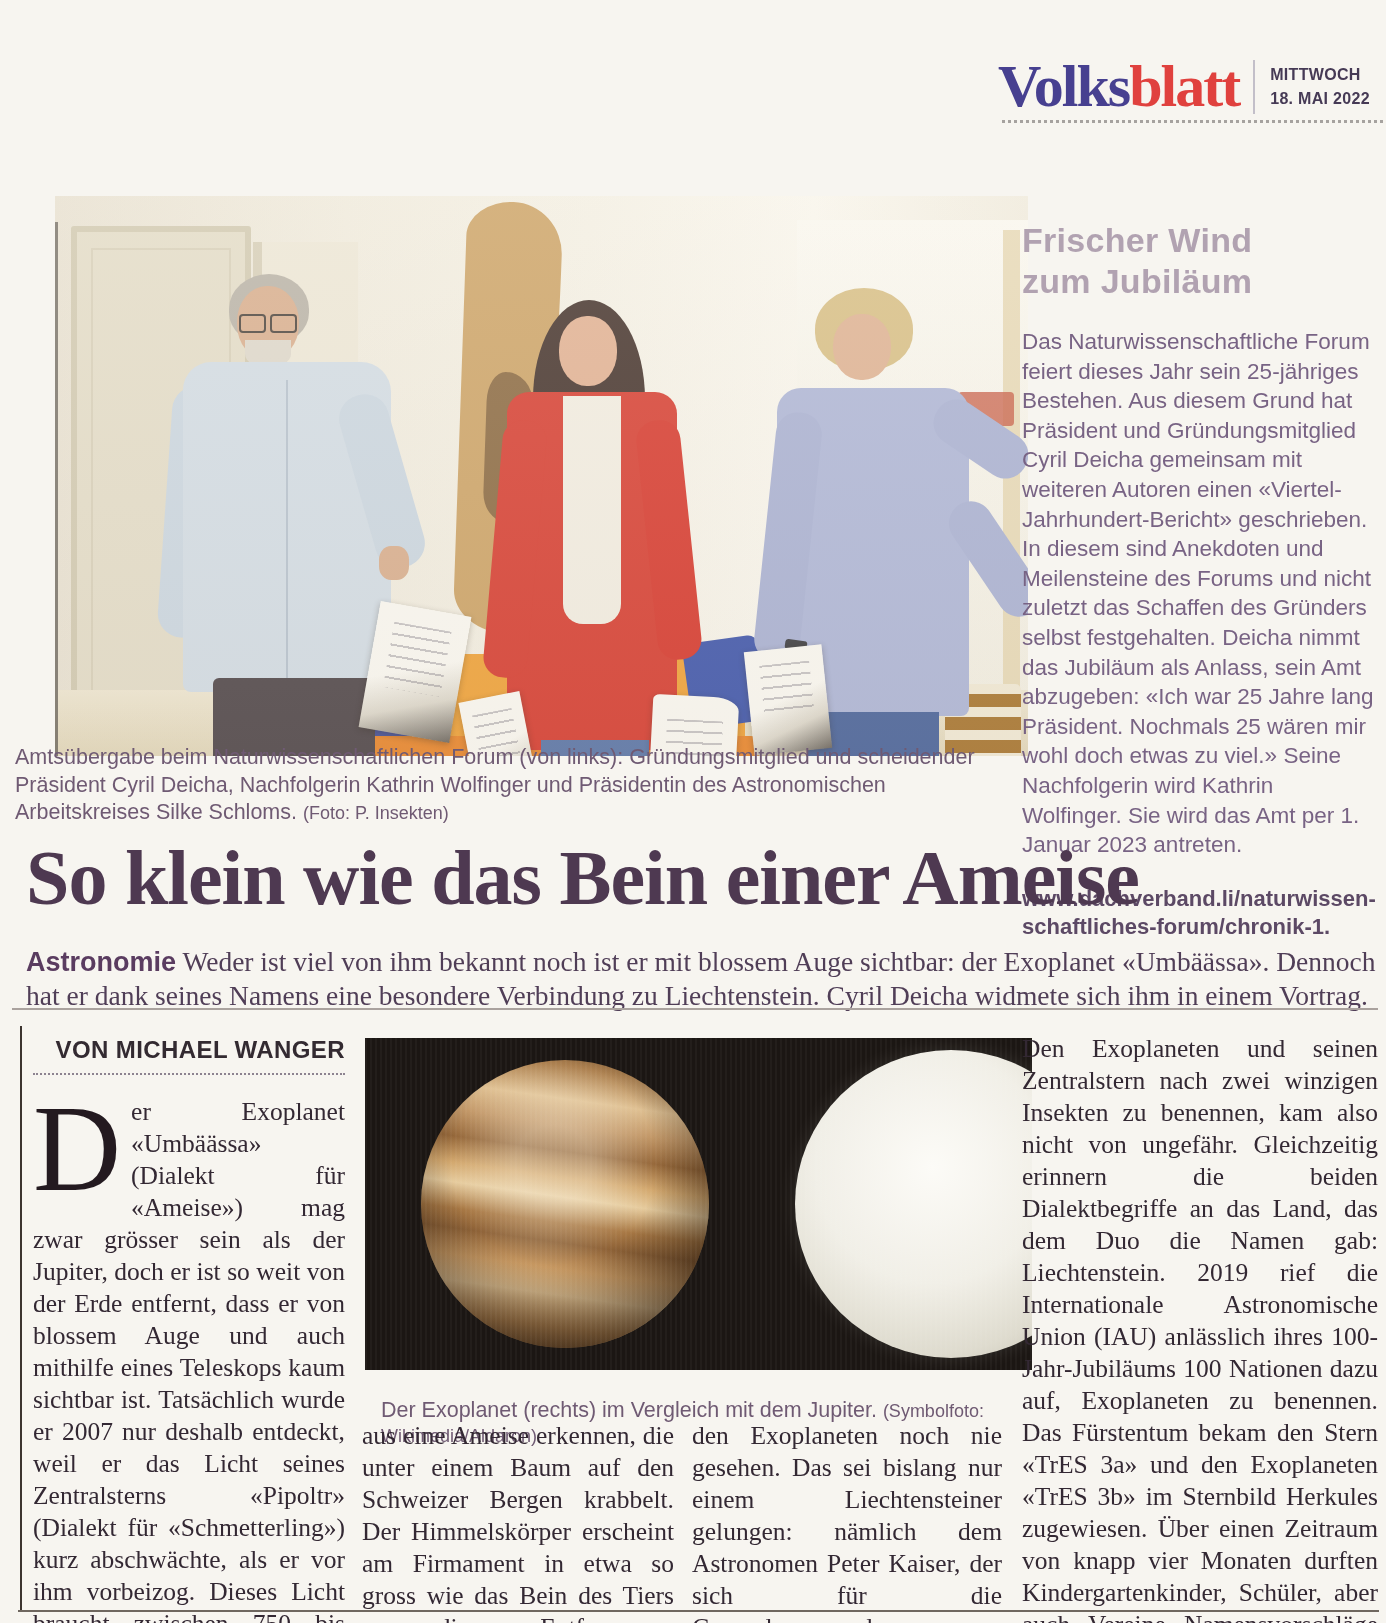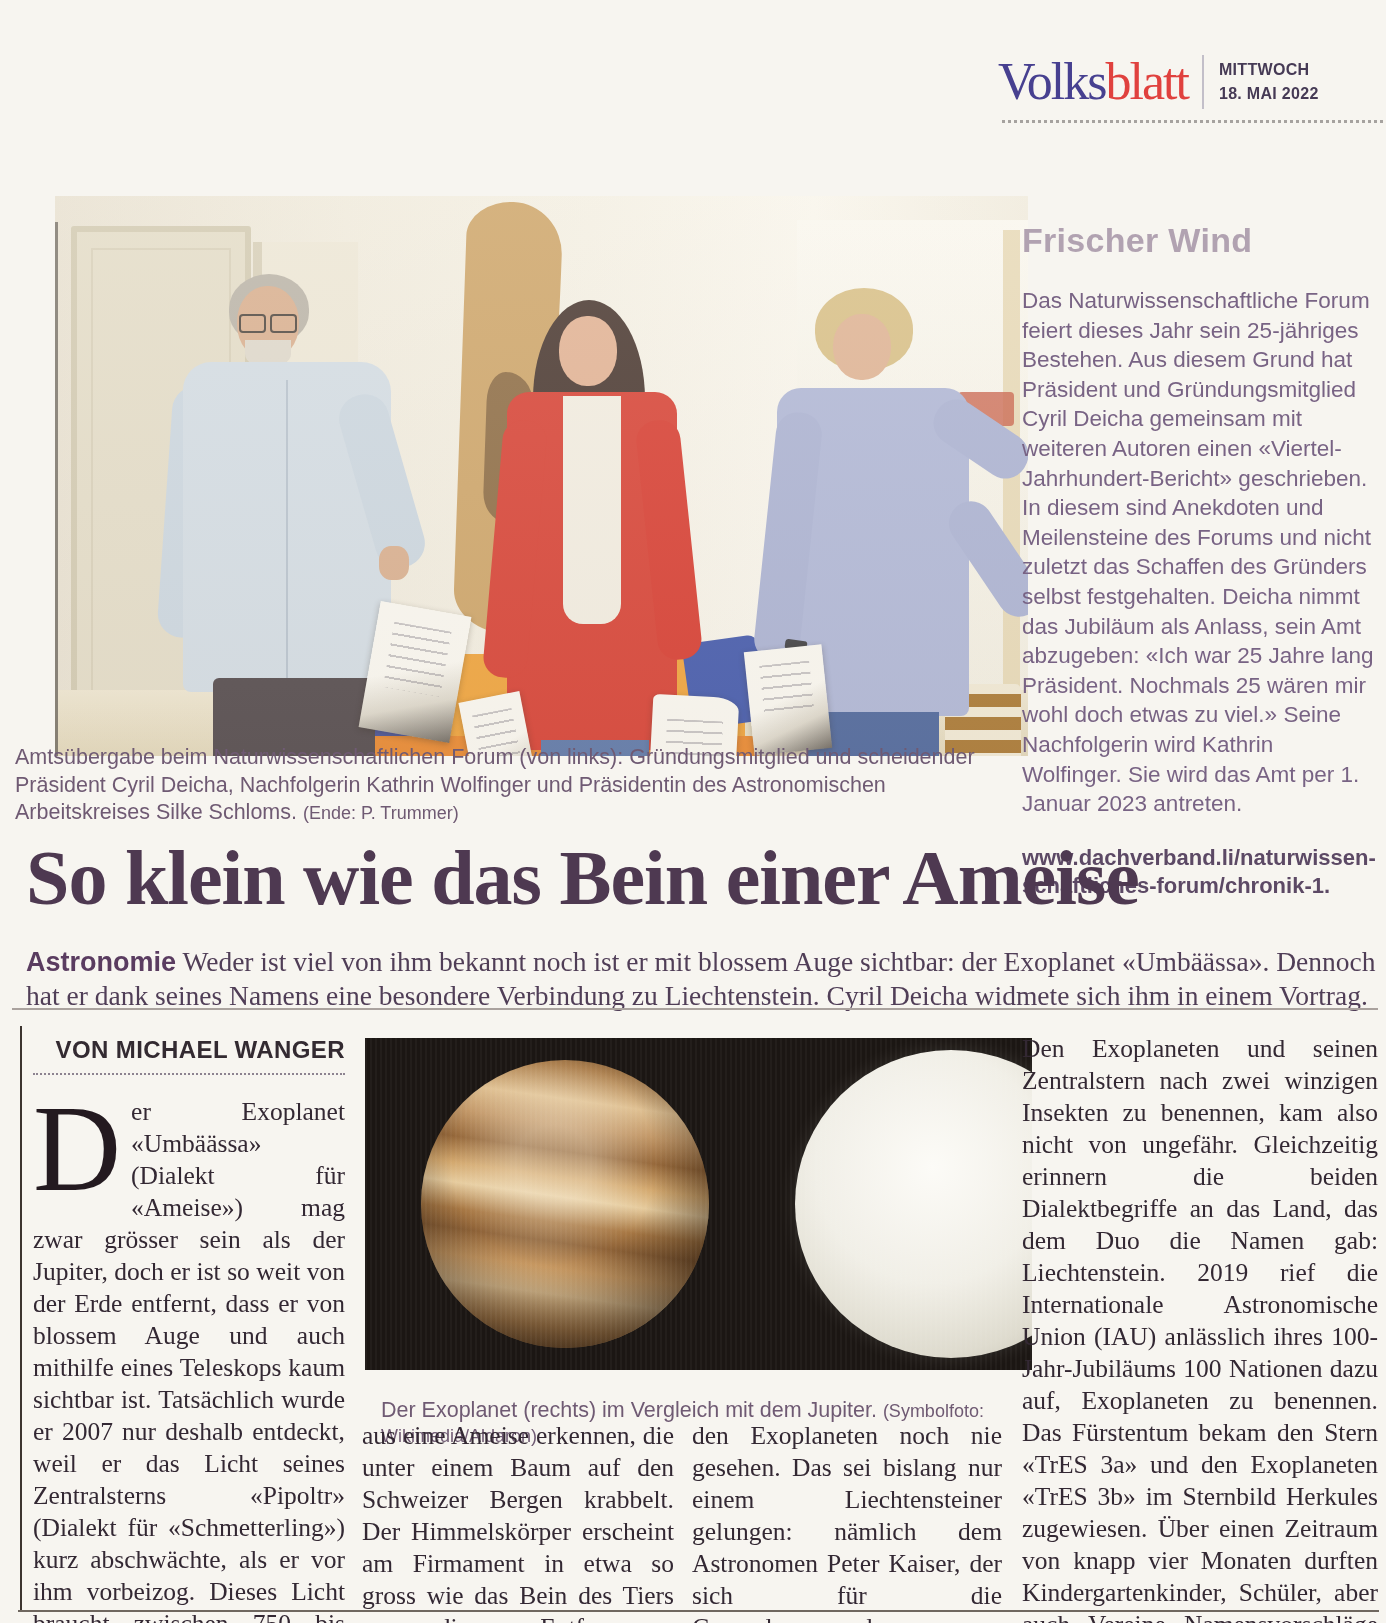--- a/index.html
+++ b/index.html
@@ -5,21 +5,21 @@
   html,body{margin:0;padding:0;}
   body{
     width:1386px;height:1623px;position:relative;overflow:hidden;
     background:var(--paper,#f7f5f0);
     font-family:"Liberation Sans",sans-serif;
   }
   .abs{position:absolute;}
 
   
   .masthead{left:998px;top:52px;width:388px;display:flex;align-items:center;}
-  .brand{font-family:"Liberation Serif",serif;font-weight:400;font-size:52px;letter-spacing:-2px;white-space:nowrap;}
+  .brand{font-family:"Liberation Serif",serif;font-weight:700;font-size:60px;letter-spacing:-2px;white-space:nowrap;}
   .brand .volks{color:var(--brand-volks,#474090);}
   .brand .blatt{color:var(--brand-blatt,#e0413e);}
   .mast-div{width:2px;height:54px;background:#c3bfc9;margin:0 15px 0 14px;}
   .mast-date{font-weight:700;font-size:16px;line-height:24px;color:var(--ink-purple,#463a55);letter-spacing:.3px;}
   .mast-rule{left:1002px;top:120px;width:381px;height:0;border-top:3px dotted #a6a29f;}
 
   
   .main-photo{left:15px;top:180px;width:973px;height:560px;overflow:hidden;
     background:linear-gradient(90deg,#e9e2d3 0%,#f1ecdf 30%,#f5f1e6 55%,#faf7ef 78%,#f1ecdf 100%);}
   .main-photo::after{content:'';position:absolute;inset:0;
@@ -204,31 +204,32 @@
   <div class="cert c-man"></div>
   <div class="cert c-w1a"></div>
   <div class="cert c-w1b"></div>
   <div class="cert c-w2"></div>
   <div class="ph ph-edge"></div>
 </figure>
 
 <aside class="abs sidebar">
   <h2 class="sb-title">
     <div>Frischer Wind</div>
+    <div>zum Jubiläum</div>
   </h2>
   <p class="sb-body">Das Naturwissenschaftliche Forum feiert dieses Jahr sein 25-jähriges Bestehen. Aus diesem Grund hat Präsident und Gründungsmitglied Cyril Deicha gemeinsam mit weiteren Autoren einen «Viertel-Jahrhundert-Bericht» geschrieben. In diesem sind Anekdoten und Meilensteine des Forums und nicht zuletzt das Schaffen des Gründers selbst festgehalten. Deicha nimmt das Jubiläum als Anlass, sein Amt abzugeben: «Ich war 25 Jahre lang Präsident. Nochmals 25 wären mir wohl doch etwas zu viel.» Seine Nachfolgerin wird Kathrin Wolfinger. Sie wird das Amt per 1. Januar 2023 antreten.</p>
   <div class="sb-link">
     <div>www.dachverband.li/naturwissen-</div>
     <div>schaftliches-forum/chronik-1.</div>
   </div>
 </aside>
 
 <p class="abs photo-caption">
   <span>Amtsübergabe beim Naturwissenschaftlichen Forum (von links): Gründungsmitglied und scheidender Präsident Cyril Deicha, Nachfolgerin Kathrin Wolfinger und Präsidentin des Astronomischen Arbeitskreises Silke Schloms.</span>
-  <span class="credit">(Ende: P. Trummer)</span>
+  <span class="credit">(Foto: P. Insekten)</span>
 </p>
 
 <h1 class="abs headline">So klein wie das Bein einer Ameise</h1>
 <p class="abs lead">
   <span class="kicker">Astronomie</span>
   <span>Weder ist viel von ihm bekannt noch ist er mit blossem Auge sichtbar: der Exoplanet «Umbäässa». Dennoch hat er dank seines Namens eine besondere Verbindung zu Liechtenstein. Cyril Deicha widmete sich ihm in einem Vortrag.</span>
 </p>
 <div class="abs lead-rule"></div>
 
 <div class="abs col1">

